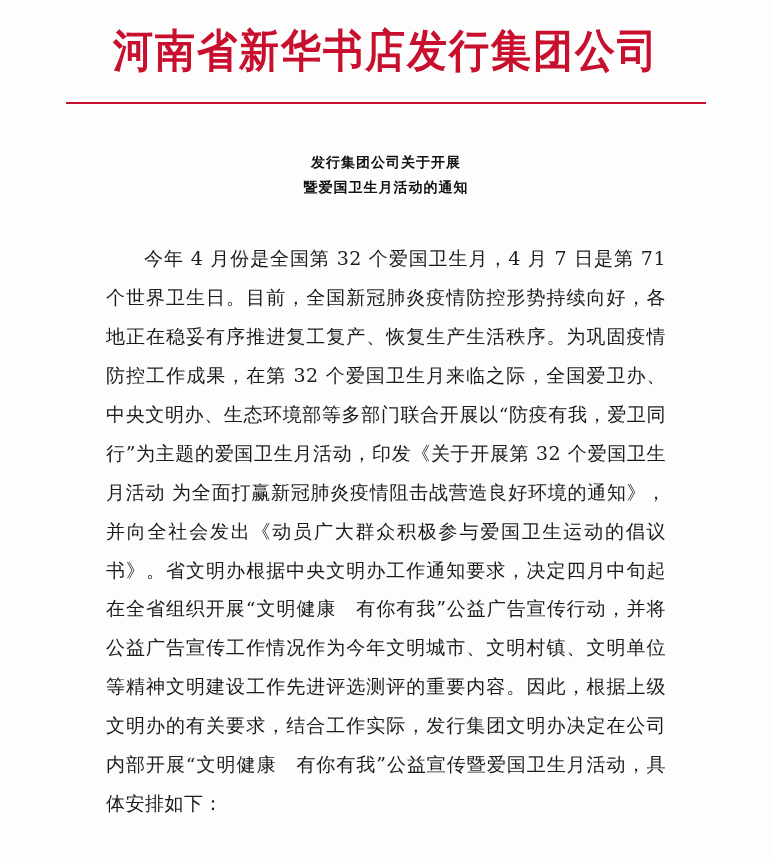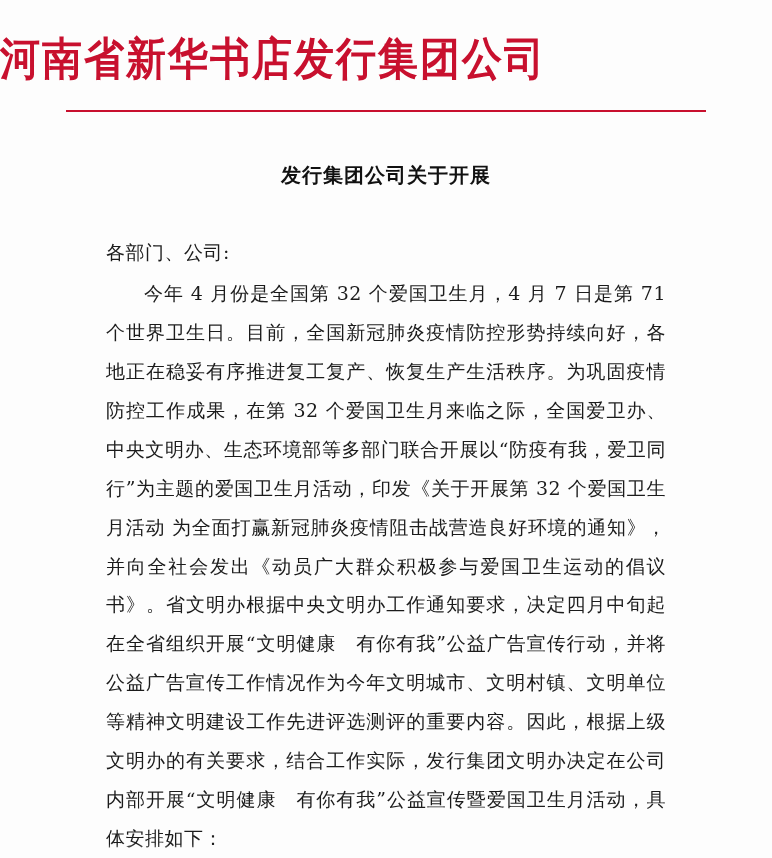--- a/index.html
+++ b/index.html
@@ -17,22 +17,22 @@
   .page {
     position: relative;
     width: 772px;
     height: 858px;
     background: #fdfdfd;
     box-sizing: border-box;
   }
 
   
   .letterhead {
-    padding-top: 36px;
-    text-align: left;
+    padding-top: 28px;
+    text-align: center;
   }
   .letterhead-title {
     font-family: "DejaVu Serif", "Liberation Serif", serif;
     font-weight: bold;
     font-size: 40px;
     letter-spacing: 2px;
     color: #c8102e;
     line-height: 1.1;
     white-space: nowrap;
     transform: scaleY(1.12);
@@ -44,21 +44,21 @@
     height: 2px;
     background: #c8102e;
   }
 
   
   .doc-title {
     margin-top: 46px;
     text-align: center;
     font-family: "DejaVu Serif", "Liberation Serif", serif;
     font-weight: bold;
-    font-size: 20px;
+    font-size: 14px;
     line-height: 1.75;
     color: #111111;
     letter-spacing: 1px;
   }
   .doc-title-line {
     display: block;
   }
 
   
   .body-block {
@@ -93,22 +93,22 @@
 
 <div class="page">
 
   <div class="letterhead">
     <div class="letterhead-title">河南省新华书店发行集团公司</div>
     <div class="letterhead-rule"></div>
   </div>
 
   <div class="doc-title">
     <span class="doc-title-line">发行集团公司关于开展</span>
+    <span class="doc-title-line">暨爱国卫生月活动的通知</span>
   </div>
 
   <div class="body-block">
-    <p class="salutation">各部门、公司:</p>
     <p class="para">今年 4 月份是全国第 32 个爱国卫生月，4 月 7 日是第 71 个世界卫生日。目前，全国新冠肺炎疫情防控形势持续向好，各地正在稳妥有序推进复工复产、恢复生产生活秩序。为巩固疫情防控工作成果，在第 32 个爱国卫生月来临之际，全国爱卫办、中央文明办、生态环境部等多部门联合开展以“防疫有我，爱卫同行”为主题的爱国卫生月活动，印发《关于开展第 32 个爱国卫生月活动 为全面打赢新冠肺炎疫情阻击战营造良好环境的通知》，并向全社会发出《动员广大群众积极参与爱国卫生运动的倡议书》。省文明办根据中央文明办工作通知要求，决定四月中旬起在全省组织开展“文明健康　有你有我”公益广告宣传行动，并将公益广告宣传工作情况作为今年文明城市、文明村镇、文明单位等精神文明建设工作先进评选测评的重要内容。因此，根据上级文明办的有关要求，结合工作实际，发行集团文明办决定在公司内部开展“文明健康　有你有我”公益宣传暨爱国卫生月活动，具体安排如下：</p>
 
   </div>
 
   <div class="fade-bottom"></div>
 </div>
 
 </body></html>

